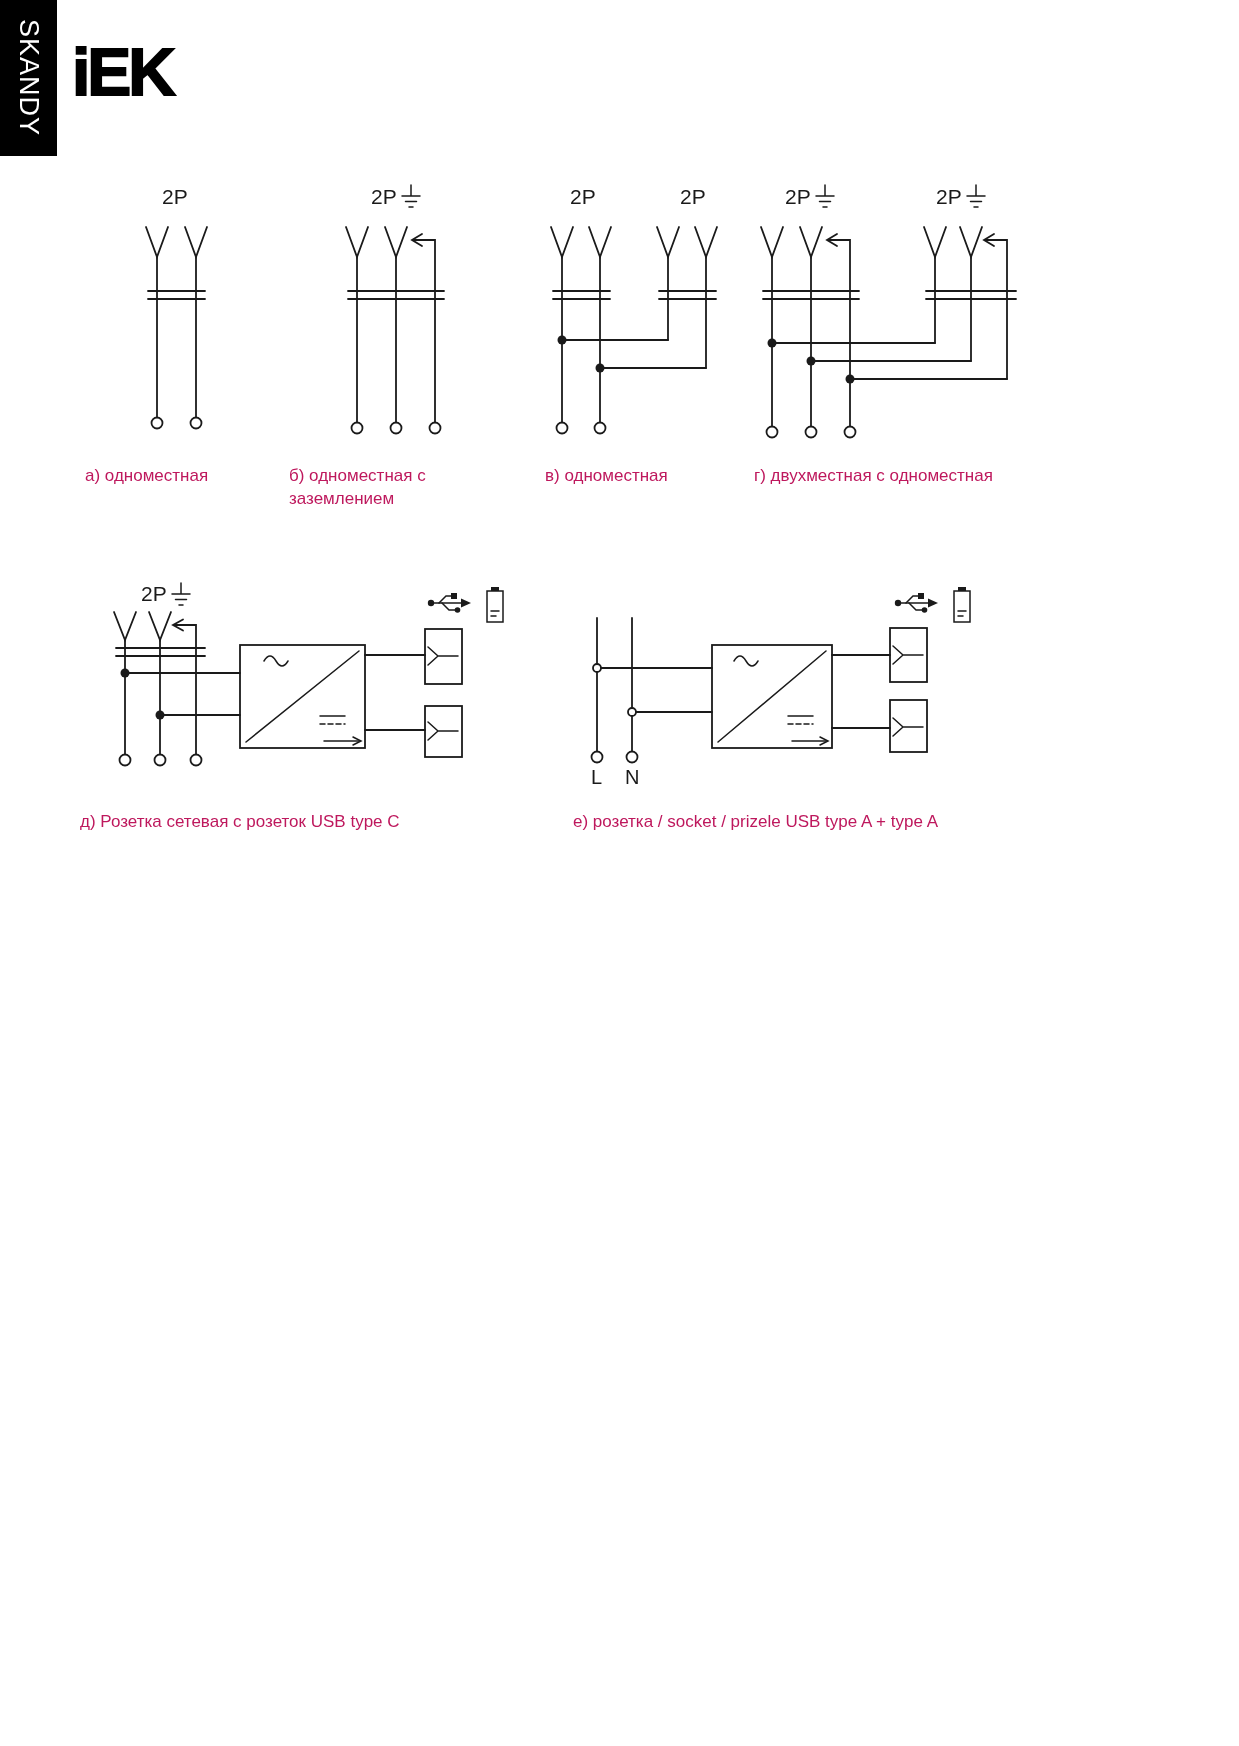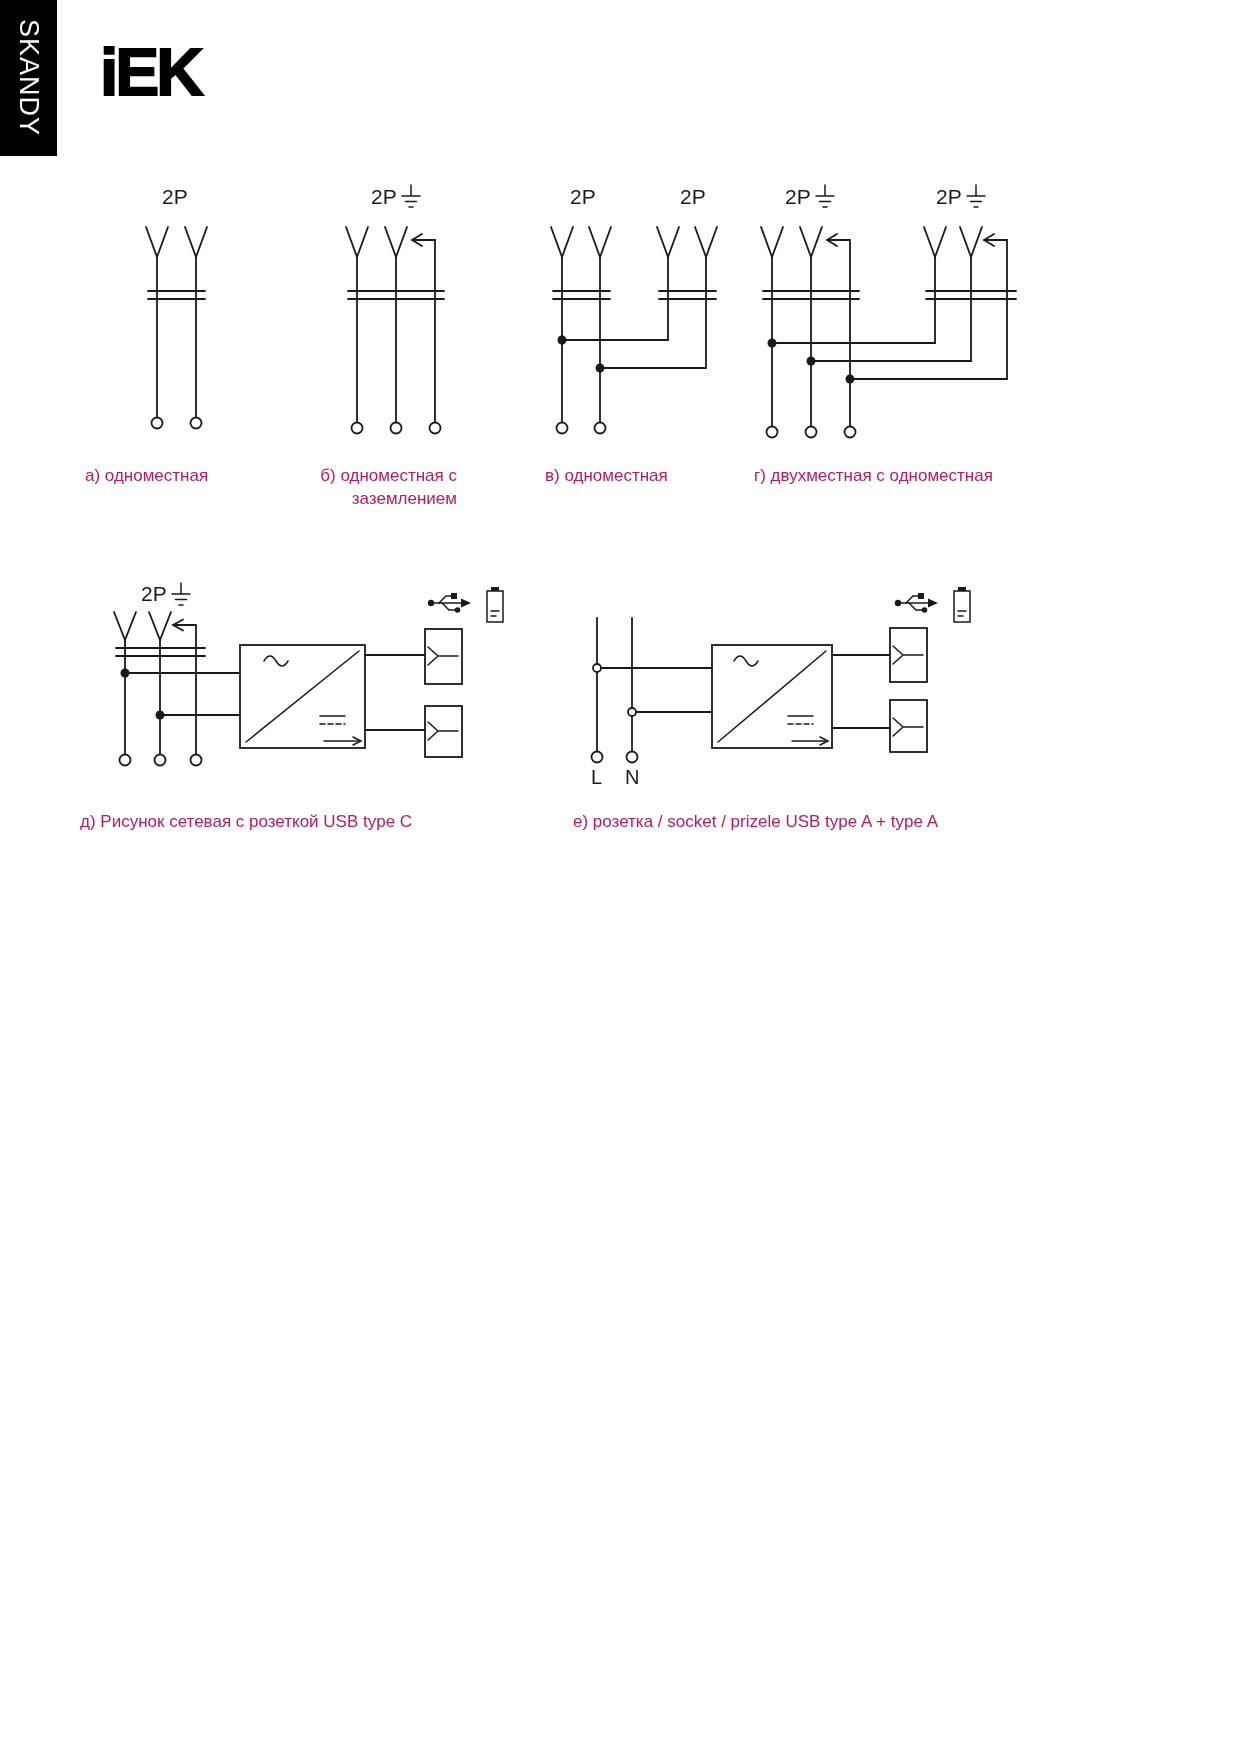--- a/index.html
+++ b/index.html
@@ -2,21 +2,21 @@
 <html><head>
 <meta charset="utf-8">
 <style>
   html,body{margin:0;padding:0;background:#ffffff;}
   .page{position:relative;width:1239px;height:1746px;background:#ffffff;
         font-family:"Liberation Sans",sans-serif;color:#1a1a1a;overflow:hidden;}
   .series-tab{position:absolute;left:0;top:0;width:57px;height:156px;background:#000;
         display:flex;align-items:center;justify-content:center;}
   .series-tab .vtext{color:#fff;font-size:27px;letter-spacing:1px;writing-mode:vertical-rl;}
   .brand-logo{position:absolute;left:72px;top:34px;font-size:66px;font-weight:bold;
-        letter-spacing:-3px;color:#000;margin-left:28px;-webkit-text-stroke:1.8px #000;}
+        letter-spacing:-3px;color:#000;-webkit-text-stroke:1.8px #000;}
   .diagram-caption{position:absolute;font-size:17px;line-height:23px;color:#be185d;}
   #cap-b{width:168px;}
   .figure-caption{position:absolute;left:78px;top:1052px;font-size:21px;color:#1a1a1a;}
   svg.diagrams{position:absolute;left:0;top:0;}
   svg .ln{stroke:#1a1a1a;stroke-width:1.8;fill:none;stroke-linecap:round;}
   svg .thin{stroke-width:1.5;}
   svg .dot{fill:#1a1a1a;stroke:none;}
   svg .term{fill:#fff;stroke:#1a1a1a;stroke-width:1.8;}
   svg text{font-family:"Liberation Sans",sans-serif;font-size:21px;fill:#1a1a1a;}
   svg .small-label{font-size:20px;}
@@ -288,19 +288,19 @@
       <g>
         <rect class="dot" x="958" y="587" width="8" height="4"></rect>
         <rect class="ln thin" x="954" y="591" width="16" height="31"></rect>
         <line class="ln thin" x1="958" y1="611" x2="966" y2="611"></line>
         <line class="ln thin dashed" x1="958" y1="616" x2="966" y2="616"></line>
       </g>
     </g>
   </svg>
 
   <div class="diagram-caption" id="cap-a" style="left:85px;top:464px;">а) одноместная</div>
-  <div class="diagram-caption" id="cap-b" style="left:289px;top:464px;text-align:right;">б) одноместная с заземлением</div>
+  <div class="diagram-caption" id="cap-b" style="left:289px;top:464px;">б) одноместная с заземлением</div>
   <div class="diagram-caption" id="cap-v" style="left:545px;top:464px;">в) одноместная</div>
   <div class="diagram-caption" id="cap-g" style="left:754px;top:464px;">г) двухместная с одноместная</div>
-  <div class="diagram-caption" id="cap-d" style="left:80px;top:810px;">д) Рисунок сетевая с розеткой USB type C</div>
+  <div class="diagram-caption" id="cap-d" style="left:80px;top:810px;">д) Розетка сетевая с розеток USB type C</div>
   <div class="diagram-caption" id="cap-e" style="left:545px;top:810px;margin-left:28px;">е) розетка / socket / prizele USB type A + type A</div>
 
 </div>
 
 </body></html>

